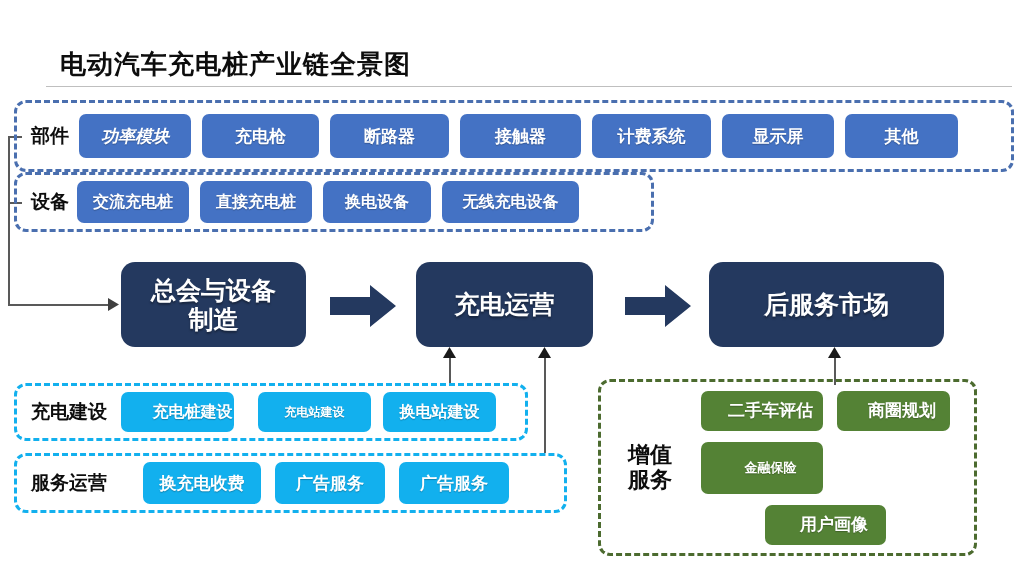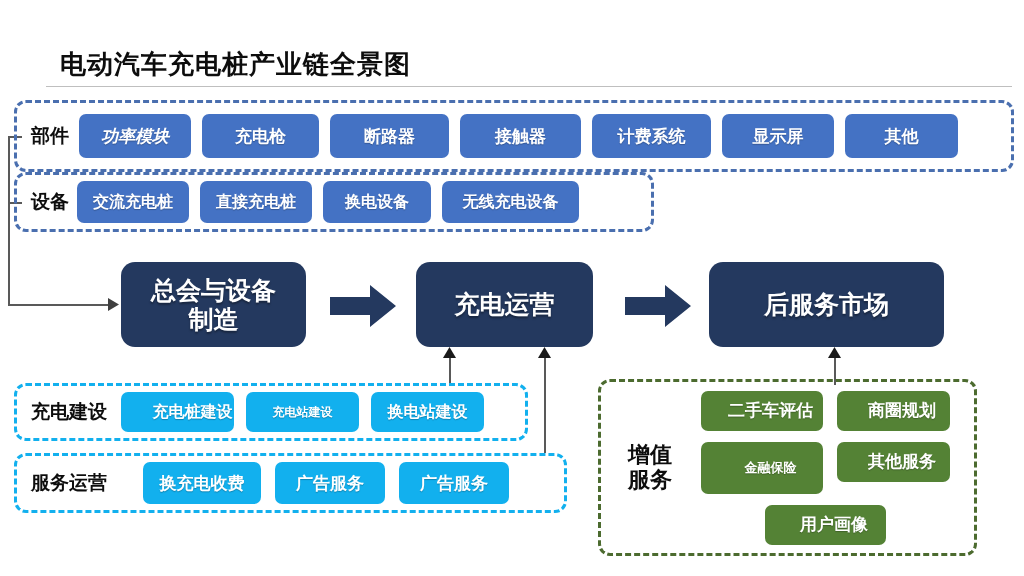--- a/index.html
+++ b/index.html
@@ -160,21 +160,21 @@
   <div class="conn conn-v" style="left:834px;top:355px;height:30px;"></div>
   <div class="thin-arrow" style="left:828px;top:347px;">
     <svg width="13" height="12" viewBox="0 0 13 12">
         <path d="M6.5 0 L13 11 L0 11 Z" fill="#1a1a1a"></path>
       </svg>
   </div>
 
   <div class="group cyan" style="left:14px;top:383px;width:514px;height:58px;padding:0 10px 0 14px;">
     <div class="group-label">充电建设</div>
     <div class="row-pills" style="margin-left:14px;">
-      <div class="pill cyan" style="width:113px;height:40px;font-size:16px;margin-right:12px;padding-left:30px;">充电桩建设</div>
+      <div class="pill cyan" style="width:113px;height:40px;font-size:16px;margin-right:24px;padding-left:30px;">充电桩建设</div>
       <div class="pill cyan" style="width:113px;height:40px;font-size:12px;margin-right:12px;">充电站建设</div>
       <div class="pill cyan" style="width:113px;height:40px;font-size:16px;">换电站建设</div>
     </div>
   </div>
 
   <div class="group cyan" style="left:14px;top:453px;width:553px;height:60px;padding:0 10px 0 14px;">
     <div class="group-label">服务运营</div>
     <div class="row-pills" style="margin-left:36px;">
       <div class="pill cyan" style="width:118px;height:42px;font-size:17px;margin-right:14px;">换充电收费</div>
       <div class="pill cyan" style="width:110px;height:42px;font-size:17px;margin-right:14px;">广告服务</div>
@@ -187,21 +187,20 @@
       <span>增值</span><br>
       <span>服务</span>
     </div>
     <div style="margin-left:18px;display:flex;flex-direction:column;gap:11px;">
       <div style="display:flex;gap:14px;">
         <div class="pill green" style="width:122px;height:40px;font-size:17px;">二手车评估</div>
         <div class="pill green" style="width:113px;height:40px;font-size:17px;">商圈规划</div>
       </div>
       <div style="display:flex;gap:14px;">
         <div class="pill green" style="width:122px;height:52px;font-size:13px;">金融保险</div>
-        <div class="pill green" style="width:113px;height:40px;font-size:17px;">其他服务</div>
       </div>
       <div style="display:flex;justify-content:center;">
         <div class="pill green" style="width:121px;height:40px;font-size:17px;">用户画像</div>
       </div>
     </div>
   </div>
 
 </div>
 
 </body></html>

